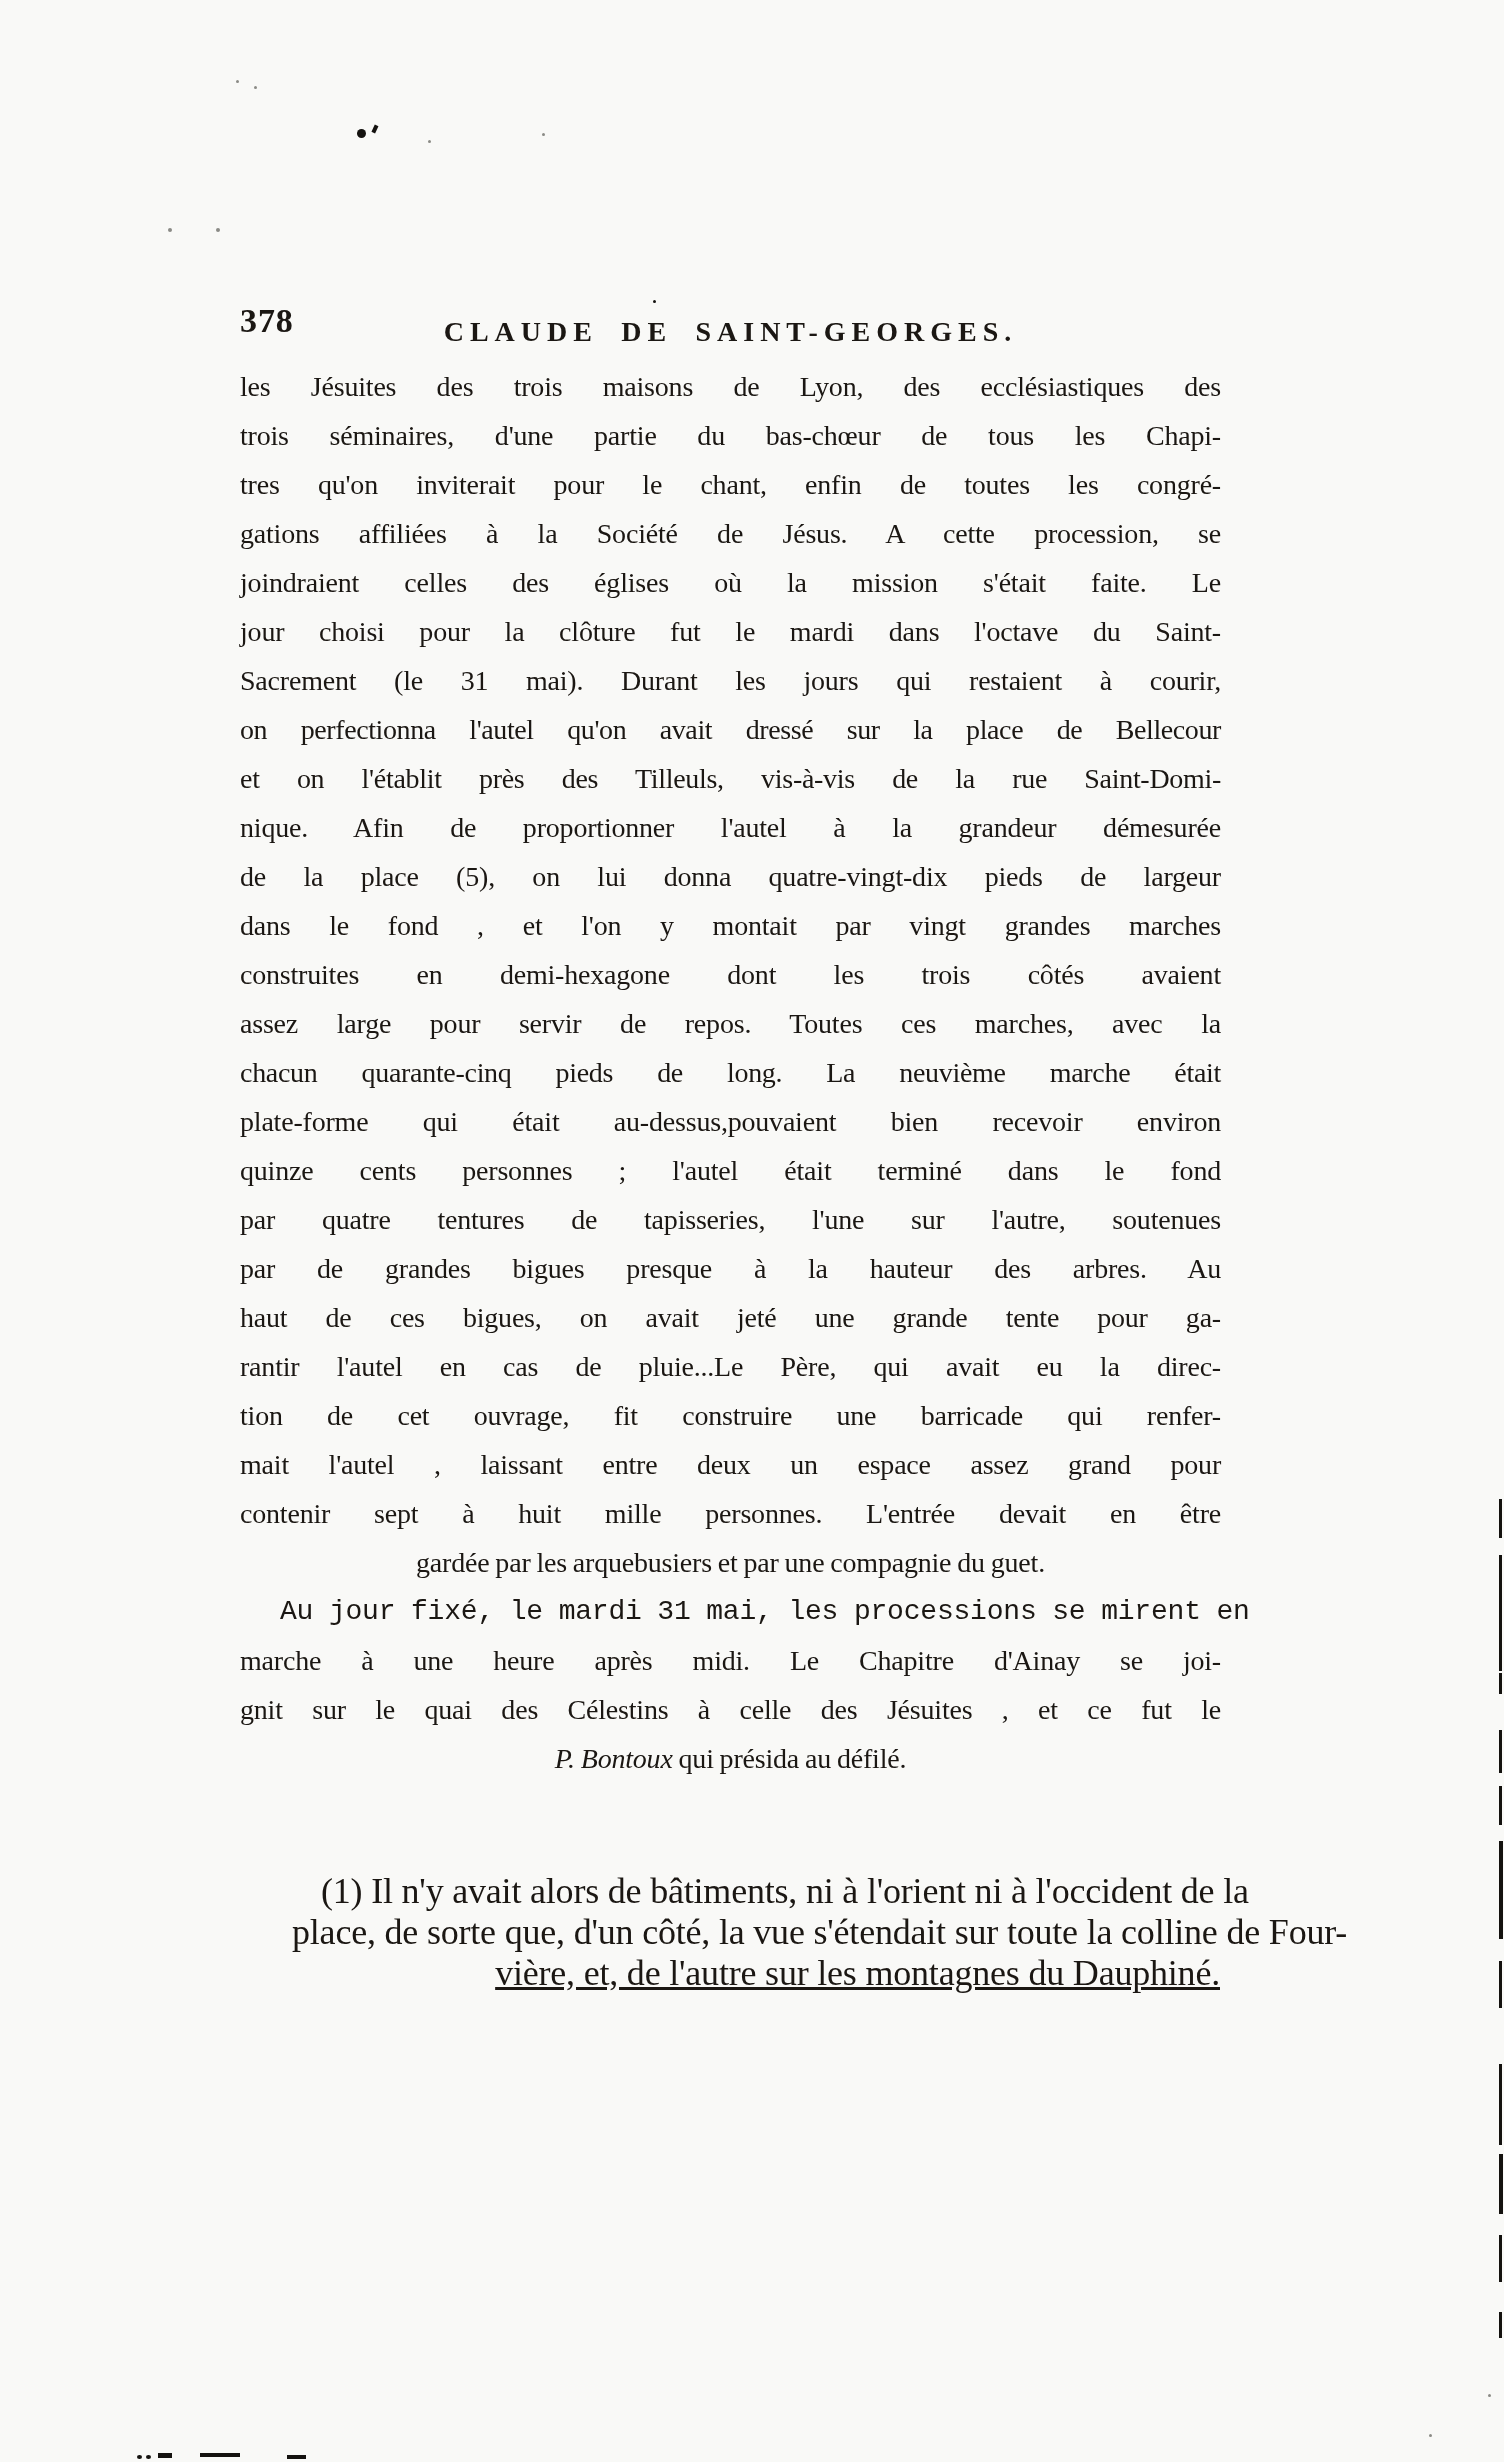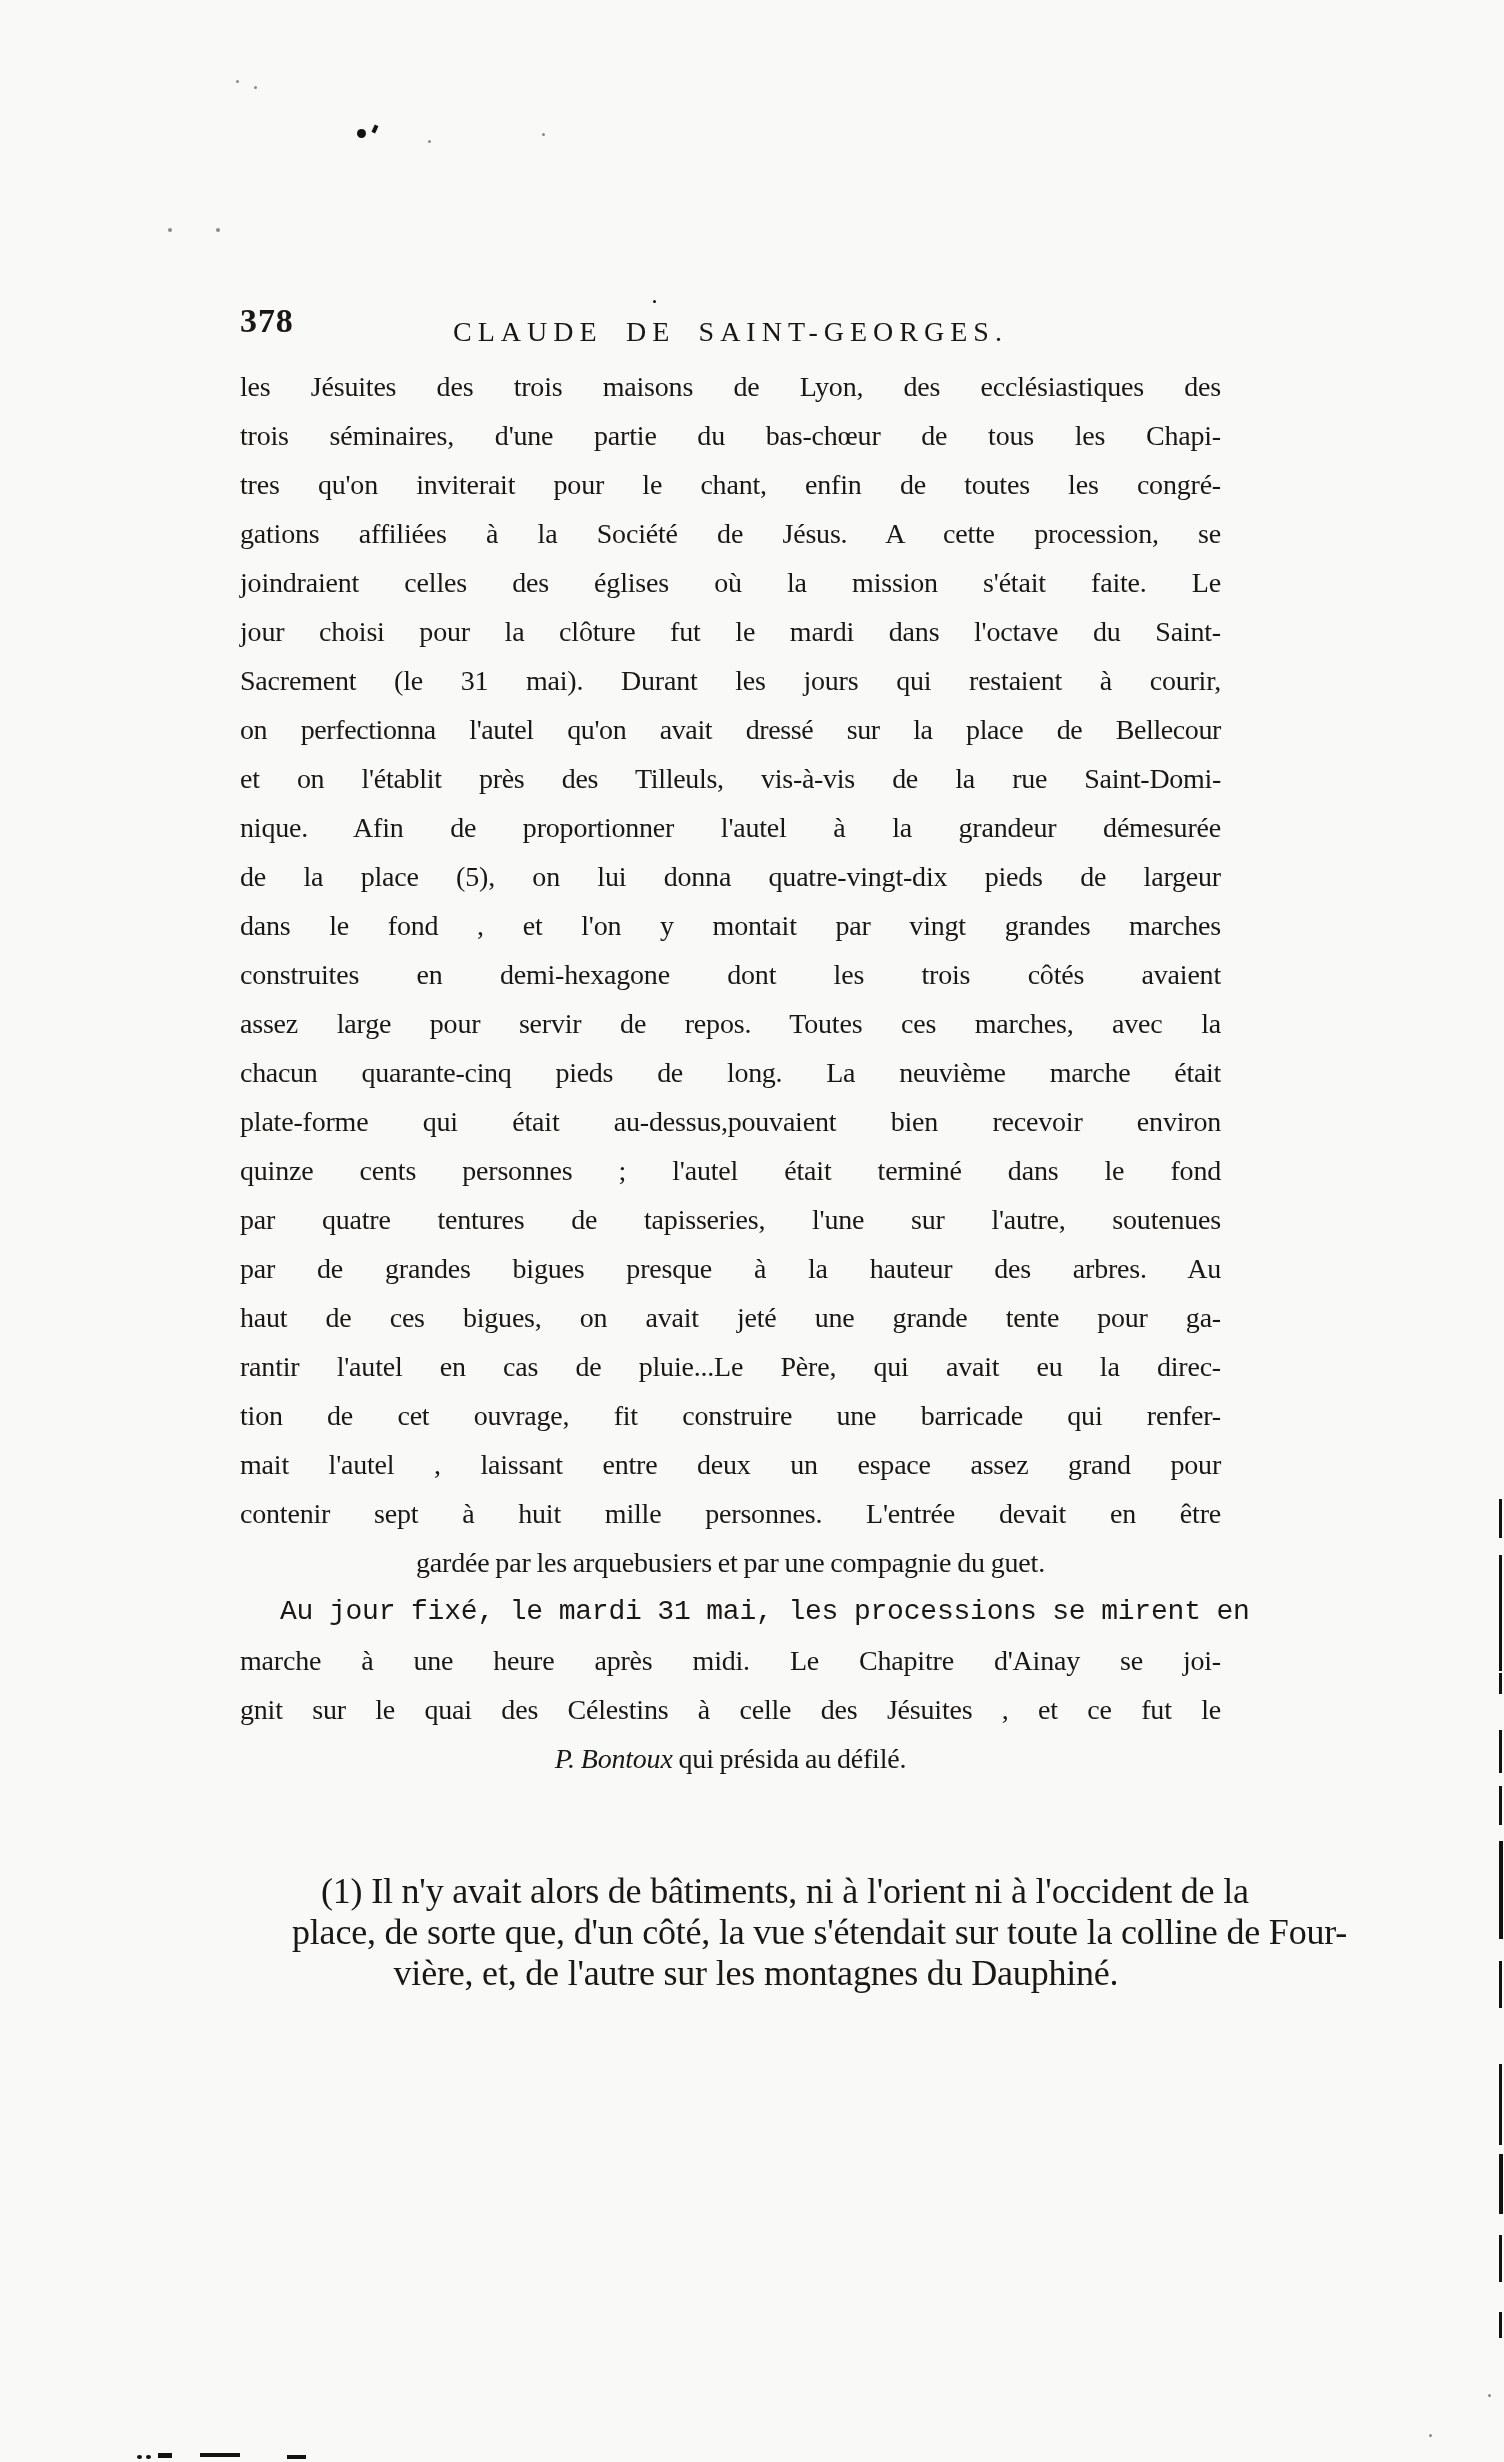--- a/index.html
+++ b/index.html
@@ -11,21 +11,21 @@
   }
   .page{position:absolute;inset:0;}
   
   .header{position:absolute;top:310px;left:240px;width:981px;height:43px;}
   .pagenum{
     position:absolute;left:0;bottom:13px;
     font-size:34px;font-weight:bold;line-height:39px;letter-spacing:0.9px;
   }
   .running-title{
     position:absolute;left:0;right:0;bottom:6.9px;text-align:center;
-    font-size:28px;font-weight:normal;line-height:28px;
+    font-size:28px;font-weight:bold;line-height:28px;
     letter-spacing:6px;word-spacing:10.3px;
   }
   
   .bodytext{
     position:absolute;top:342px;left:240px;width:981px;
     font-size:28px;letter-spacing:-0.2px;word-spacing:-0.9px;margin-top:20px;
   }
   .line{
     line-height:49px;height:49px;white-space:nowrap;
     text-align:justify;text-align-last:justify;
@@ -37,21 +37,21 @@
   .italic{font-style:italic;}
   
   .footnote{
     position:absolute;top:1871px;left:292px;width:928px;
     font-size:36px;letter-spacing:-0.2px;
   }
   .fline{
     line-height:41px;height:41px;white-space:nowrap;
     text-align:justify;text-align-last:justify;
   }
-  .fline.nojust{text-align:center;text-align-last:auto;}
+  .fline.nojust{text-align:right;text-align-last:auto;text-decoration:underline;}
   .fline.indent{text-indent:29px;}
   
   .mark{position:absolute;background:#14120f;}
   .dot{border-radius:50%;}
   .faint{background:#8b8b86;}
   .vseg{width:3.4px;left:1499px;}
 </style>
 </head>
 <body style="--ink: #1b1713; --paper: #f9f9f7;">
 

